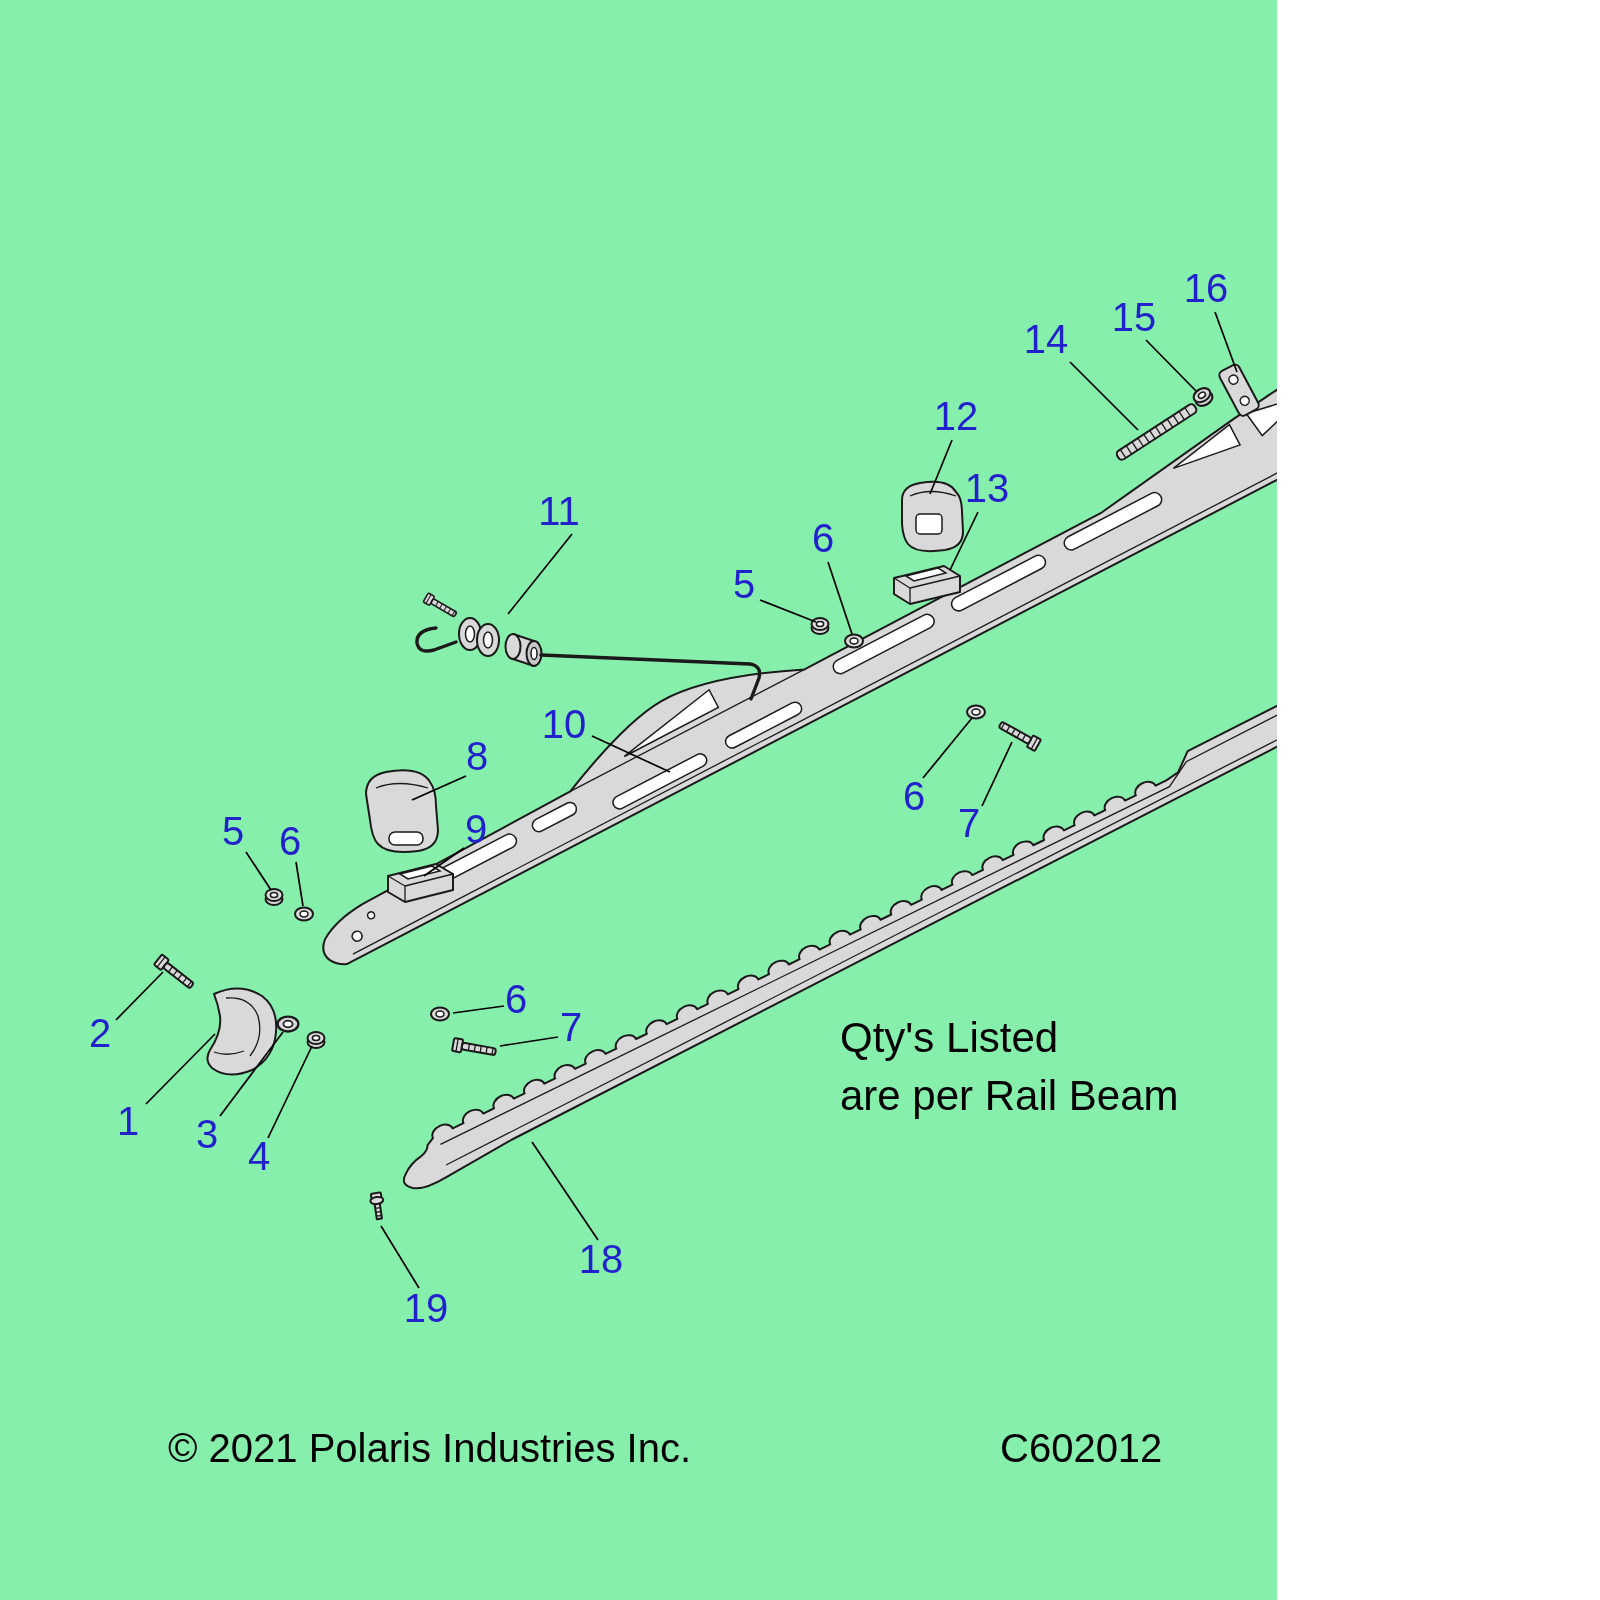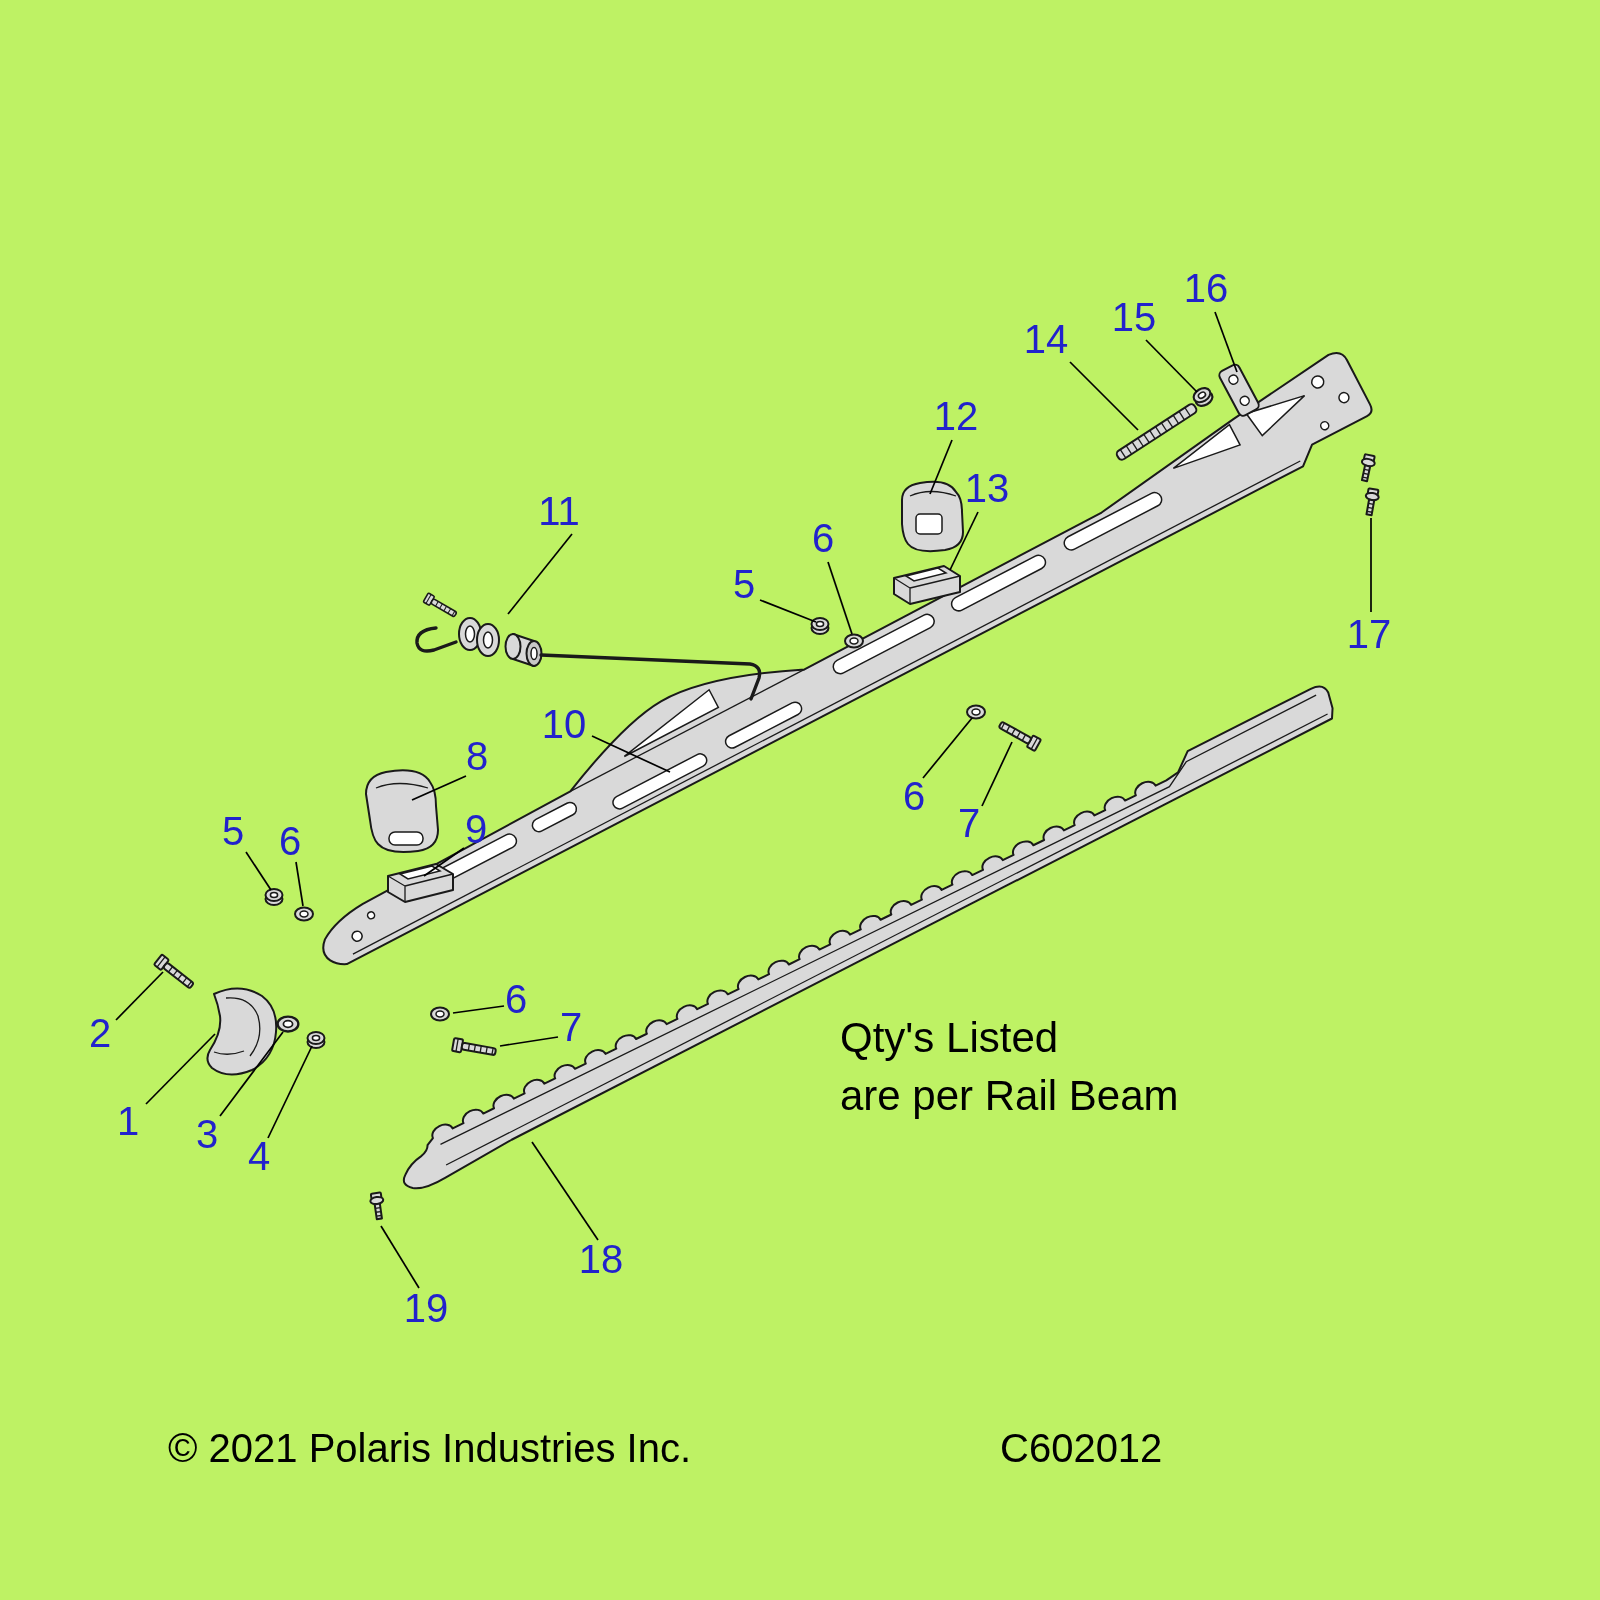--- a/index.html
+++ b/index.html
@@ -1,16 +1,16 @@
 <!DOCTYPE html>
 <html><head>
 <meta charset="utf-8">
 <style>
   html,body { margin:0; padding:0; background:#ffffff; }
-  .canvas { position:relative; width:1600px; height:1600px; background:#bef264; overflow:hidden; }
+  .canvas { position:relative; width:1277px; height:1600px; background:#86efac; overflow:hidden; }
   svg { display:block; }
   .metal { fill:#d9d9d9; stroke:#1a1a1a; stroke-width:2; stroke-linejoin:round; }
   .metal2 { fill:#c7c7c7; stroke:#1a1a1a; stroke-width:2; stroke-linejoin:round; }
   .hole { fill:#ffffff; stroke:#1a1a1a; stroke-width:1.5; }
   .edge { fill:none; stroke:#1a1a1a; stroke-width:1.3; }
   .wire { fill:none; stroke:#1a1a1a; stroke-width:3.4; stroke-linecap:round; stroke-linejoin:round; }
   .leader { stroke:#000000; stroke-width:1.7; }
   .callout { fill:#2222cc; font:40px "Liberation Sans", sans-serif; text-anchor:middle; }
   .note { fill:#000000; font:42px "Liberation Sans", sans-serif; }
   .footer { fill:#000000; font:40px "Liberation Sans", sans-serif; }

